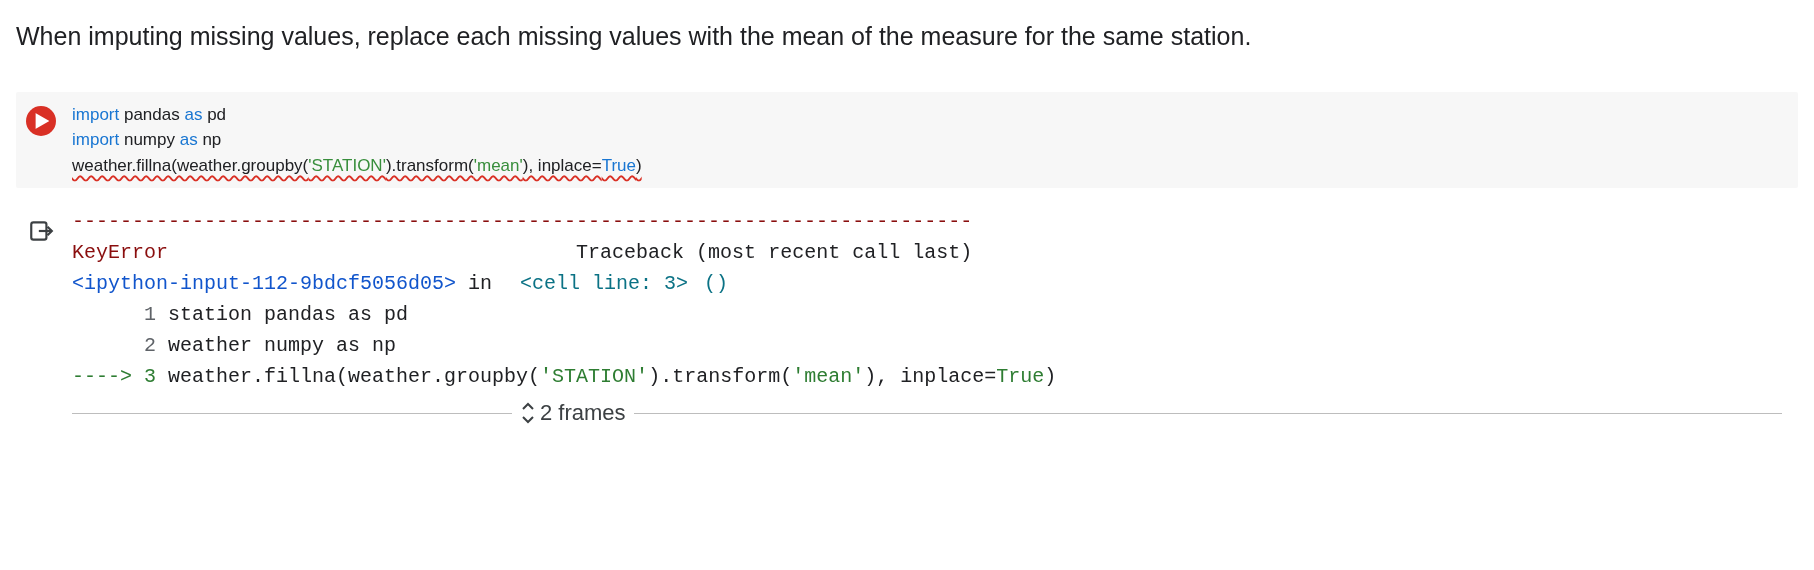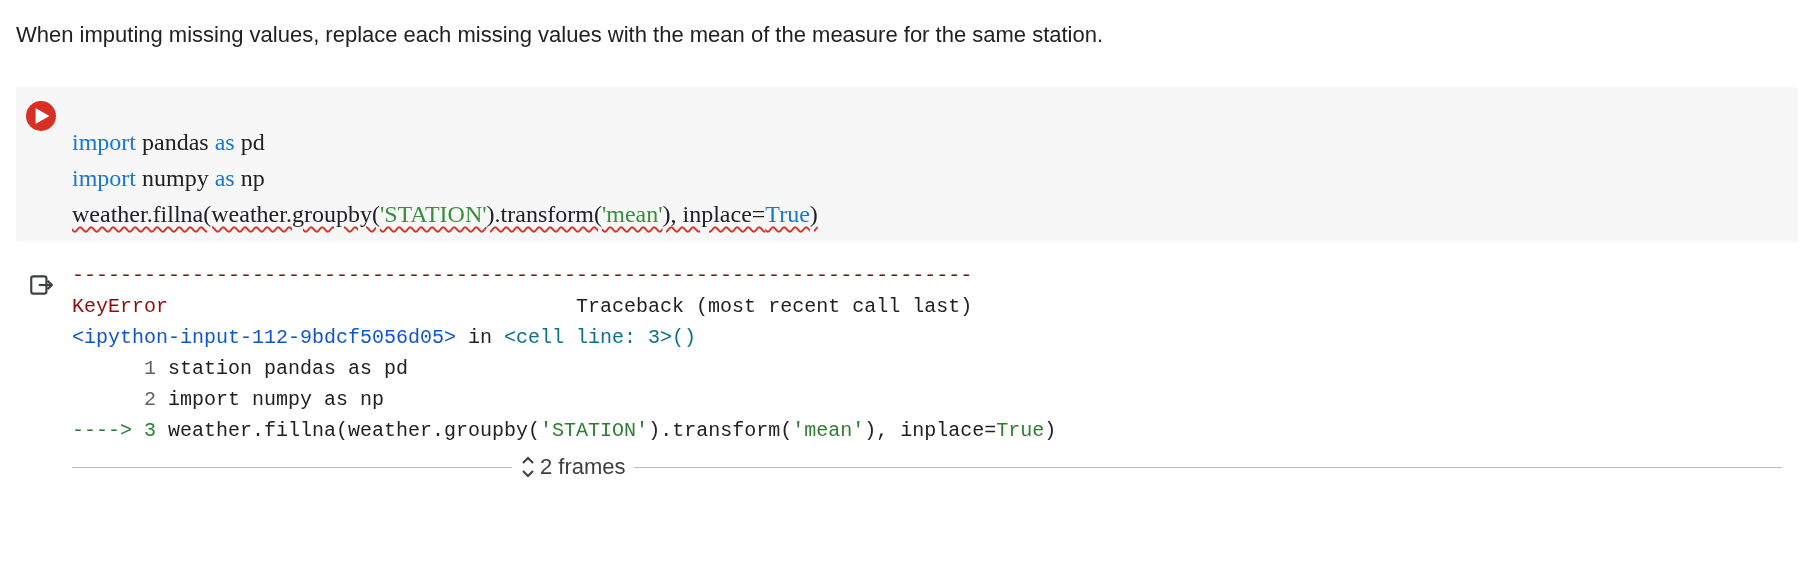--- a/index.html
+++ b/index.html
@@ -7,21 +7,21 @@
     padding: 0;
     font-family: Arial, Helvetica, sans-serif;
     font-size: 20px;
     color: #202124;
     background: #ffffff;
   }
   .page {
     padding: 18px 16px 0 16px;
   }
   .prompt-text {
-    font-size: 22px;
+    font-size: 25px;
     line-height: 1.5;
     margin: 0 0 36px 0;
     color: #202124;
   }
   .cell-block {
     display: flex;
     align-items: flex-start;
     gap: 16px;
     background: #f7f7f7;
     border-radius: 2px;
@@ -37,25 +37,24 @@
     background: #d93025;
     position: relative;
   }
   .run-badge svg {
     position: absolute;
     left: 50%;
     top: 50%;
     transform: translate(-40%, -50%);
   }
   .code-area {
-    font-family: Liberation Serif, serif;
-    font-size: 24px;
+    font-family: Liberation Sans, sans-serif;
+    font-size: 17px;
     line-height: 1.5;
     white-space: pre;
-    margin-top: 27px;
   }
   .tok-kw   { color: #1976d2; }    
   .tok-str  { color: #388e3c; }    
   .tok-true { color: #1976d2; }    
   .wavy {
     text-decoration-line: underline;
     text-decoration-style: wavy;
     text-decoration-color: #d93025;
     text-decoration-thickness: 1.5px;
     text-underline-offset: 4px;
@@ -79,21 +78,21 @@
     color: #3c4043;
   }
   .traceback {
     font-family: ui-monospace, Menlo, Consolas, "Courier New", monospace;
     font-size: 20px;
     line-height: 1.55;
     white-space: pre;
   }
   .tb-red    { color: #8a0e0e; }
   .tb-link   { color: #1155cc; }
-  .tb-teal   { color: #0b7285; }
+  .tb-teal   { color: #0b7285; margin-left: 16px; }
   .tb-green  { color: #2e7d32; }
   .tb-num    { color: #5f6368; }
 
   .frames-divider {
     display: flex;
     align-items: center;
     gap: 8px;
     padding-left: 56px;
     padding-right: 16px;
     justify-content: center;
@@ -137,21 +136,21 @@
       <svg width="26" height="26" viewBox="0 0 24 24">
         <rect x="3" y="4" width="14" height="16" rx="2" fill="none" stroke="#3c4043" stroke-width="2"></rect>
         <line x1="10" y1="12" x2="22" y2="12" stroke="#3c4043" stroke-width="2"></line>
         <polyline points="18,8 22,12 18,16" fill="none" stroke="#3c4043" stroke-width="2"></polyline>
       </svg>
     </div>
     <div class="traceback"><span class="tb-red">---------------------------------------------------------------------------</span>
 <span class="tb-red">KeyError</span><span>                                  </span><span>Traceback (most recent call last)</span>
 <span class="tb-link">&lt;ipython-input-112-9bdcf5056d05&gt;</span><span> in </span><span class="tb-teal">&lt;cell line: 3&gt;</span><span class="tb-teal">()</span>
 <span class="tb-num">      1 </span><span>station pandas as pd</span>
-<span class="tb-num">      2 </span><span>import numpy as np</span>
+<span class="tb-num">      2 </span><span>weather numpy as np</span>
 <span class="tb-green">----&gt; </span><span class="tb-green">3 </span><span>weather.fillna(weather.groupby(</span><span class="tb-green">'STATION'</span><span>).transform(</span><span class="tb-green">'mean'</span><span>), inplace=</span><span class="tb-green">True</span><span>)</span>
 </div>
   </div>
 
   <div class="frames-divider">
     <div class="line left"></div>
     <div class="frames-toggle">
       <svg width="16" height="22" viewBox="0 0 16 22">
         <polyline points="3,7 8,2 13,7" fill="none" stroke="#3c4043" stroke-width="2"></polyline>
         <polyline points="3,15 8,20 13,15" fill="none" stroke="#3c4043" stroke-width="2"></polyline>

